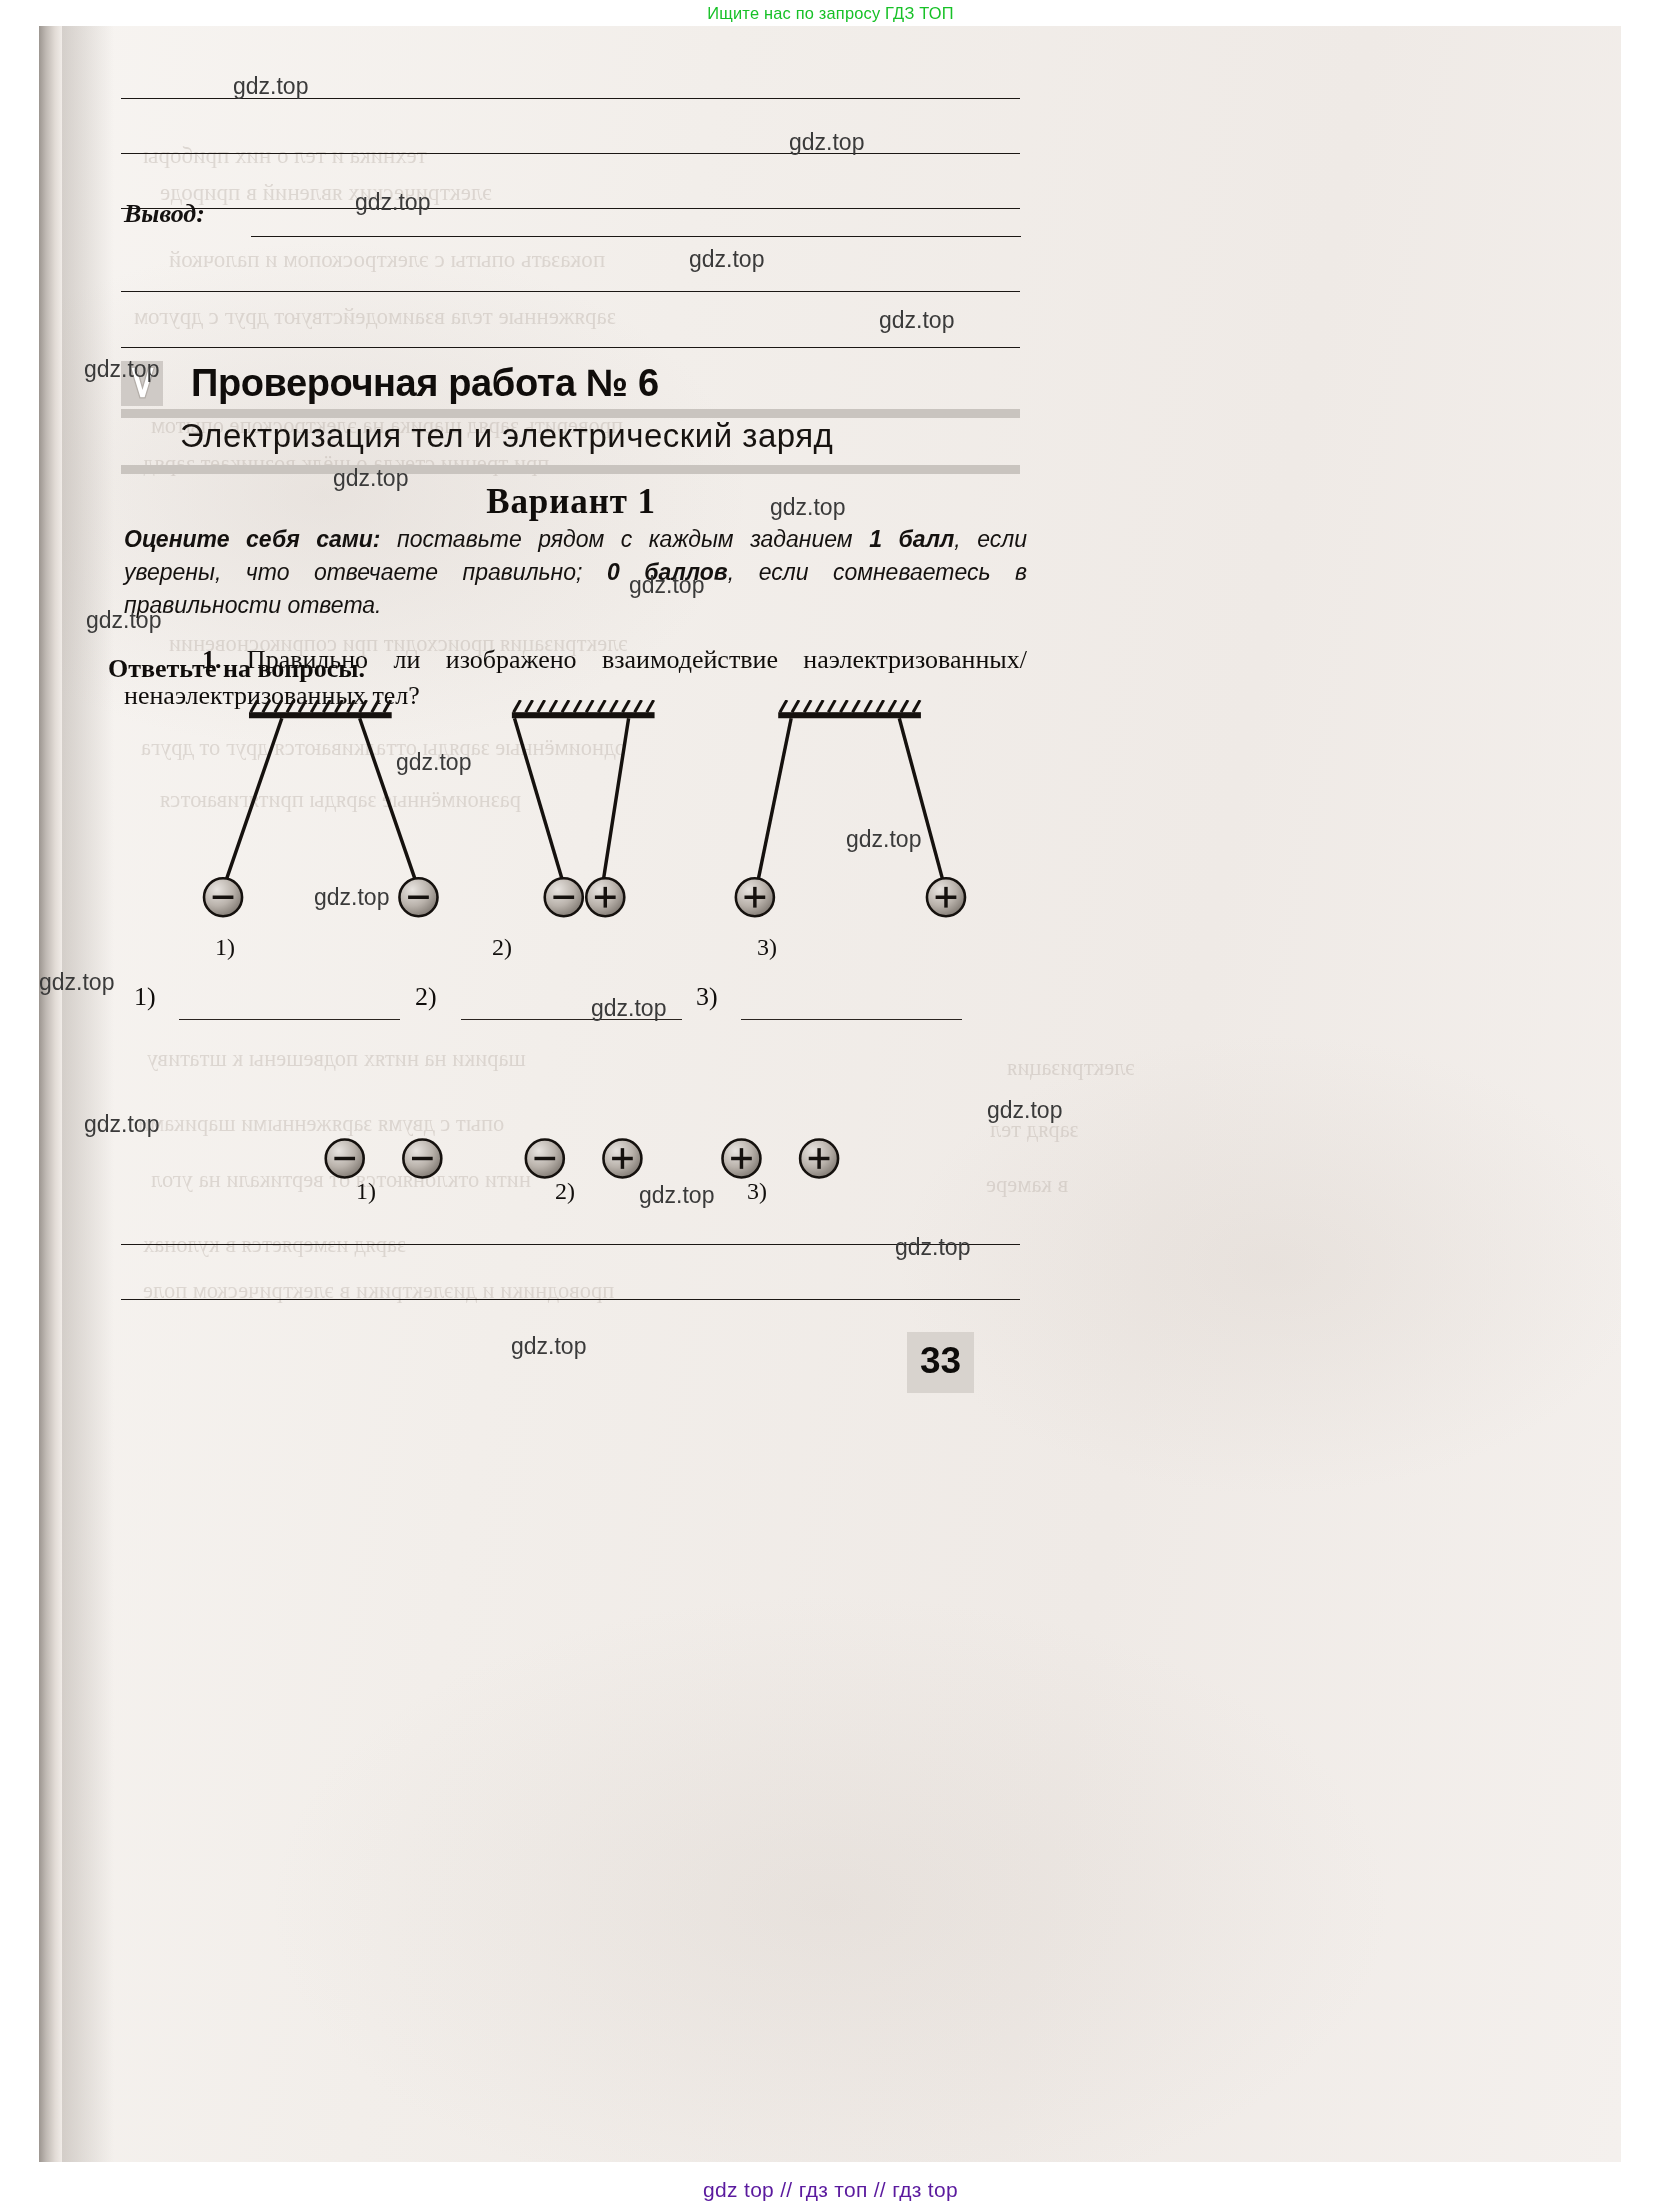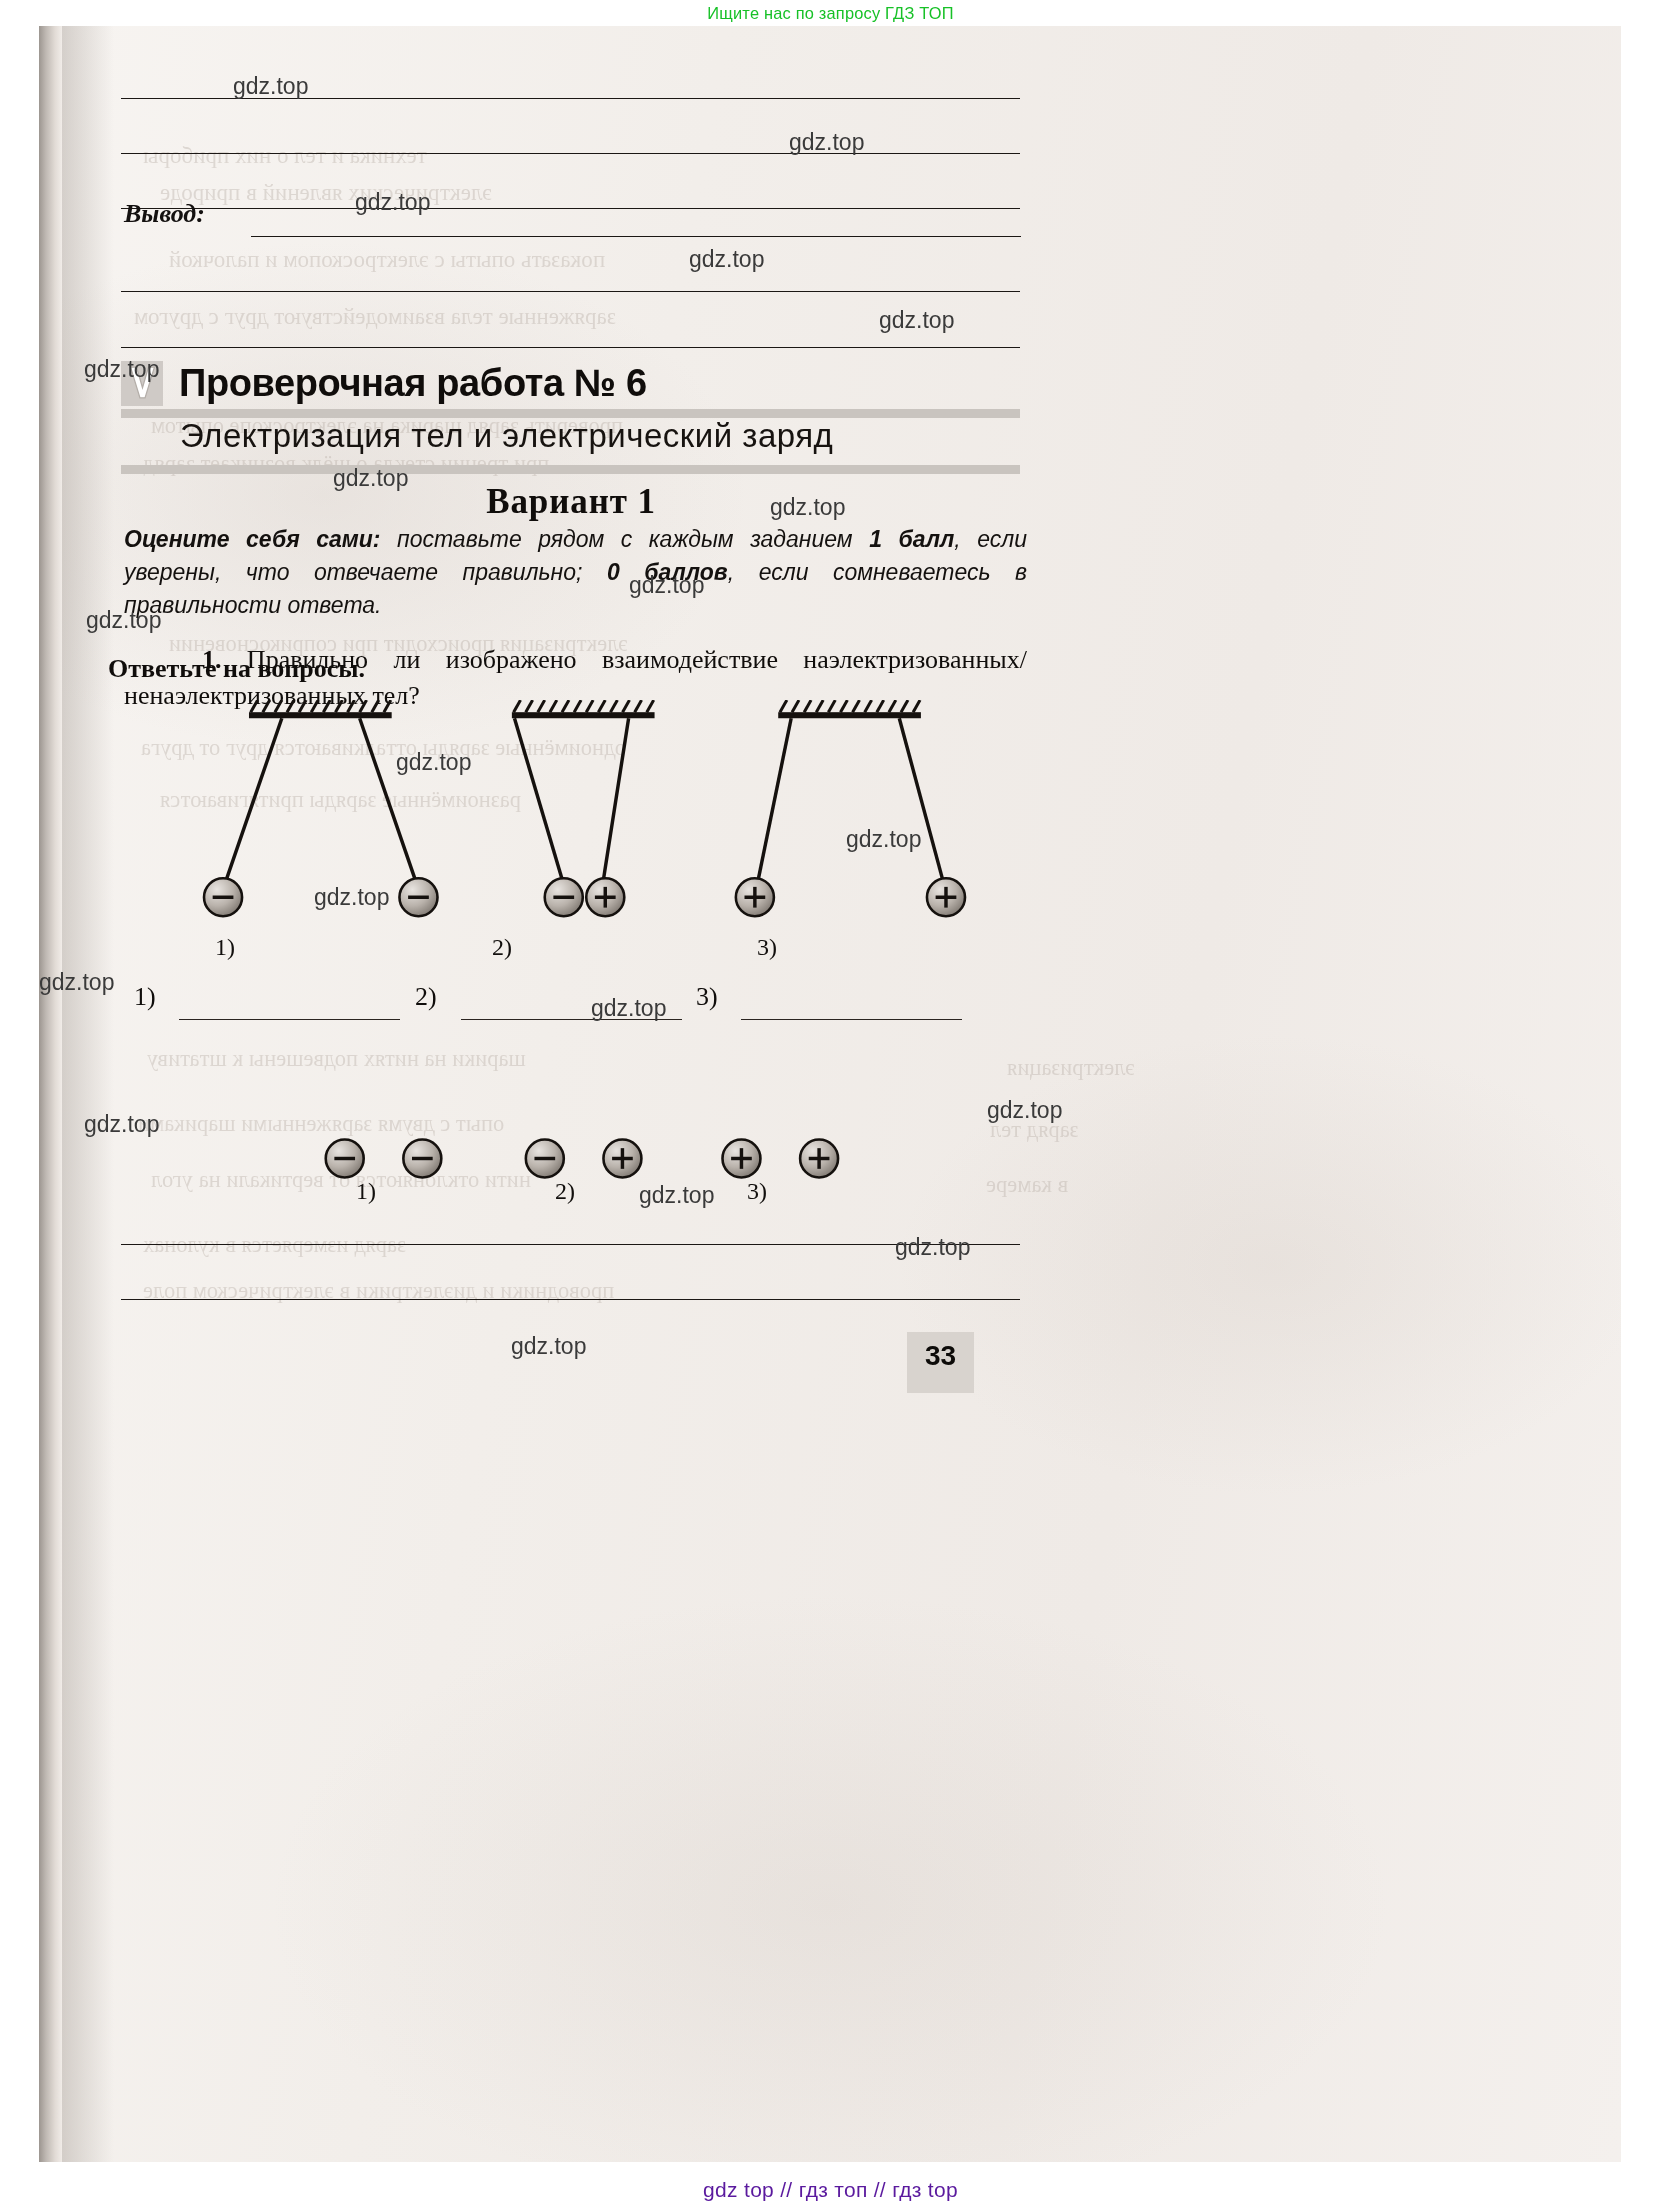--- a/index.html
+++ b/index.html
@@ -71,21 +71,21 @@
   #wb-marker{
     position:absolute;width:42px;height:45px;
     background:#cfcac6;
     display:flex;align-items:flex-start;justify-content:center;
   }
   #wb-marker svg{margin-top:3.5px;}
   #wb-title{
     position:absolute;
     font-family:"Liberation Sans", sans-serif;
     font-weight:700;font-size:38px;color:#100d0b;
-    letter-spacing:-0.4px;white-space:nowrap;
+    letter-spacing:-0.4px;white-space:nowrap;margin-left:12px;
   }
   #wb-bar1{position:absolute;height:8.6px;background:#c9c4bf;}
   #wb-sub{
     position:absolute;
     font-family:"Liberation Sans", sans-serif;
     font-size:33px;color:#171310;letter-spacing:0.5px;white-space:nowrap;
   }
   #wb-bar2{position:absolute;height:8.6px;background:#c9c4bf;}
 
   #variant{
@@ -129,21 +129,21 @@
     font-family:"Liberation Serif", serif;font-size:26px;color:#100d0b;
   }
 
   
   #pageno-bg{
     position:absolute;background:#d8d3ce;
   }
   #pageno{
     position:absolute;text-align:center;
     font-family:"Liberation Sans", sans-serif;
-    font-weight:700;font-size:28px;color:#0d0b09;
+    font-weight:700;font-size:37px;color:#0d0b09;
   }
   .wm-out{
     position:absolute;
     font-family:"Liberation Sans", sans-serif;
     font-size:23px;color:#3a3a3a;white-space:nowrap;
     pointer-events:none;user-select:none;
   }
   
   #footer{
     position:absolute;left:0;top:2169px;width:1661px;height:41px;

